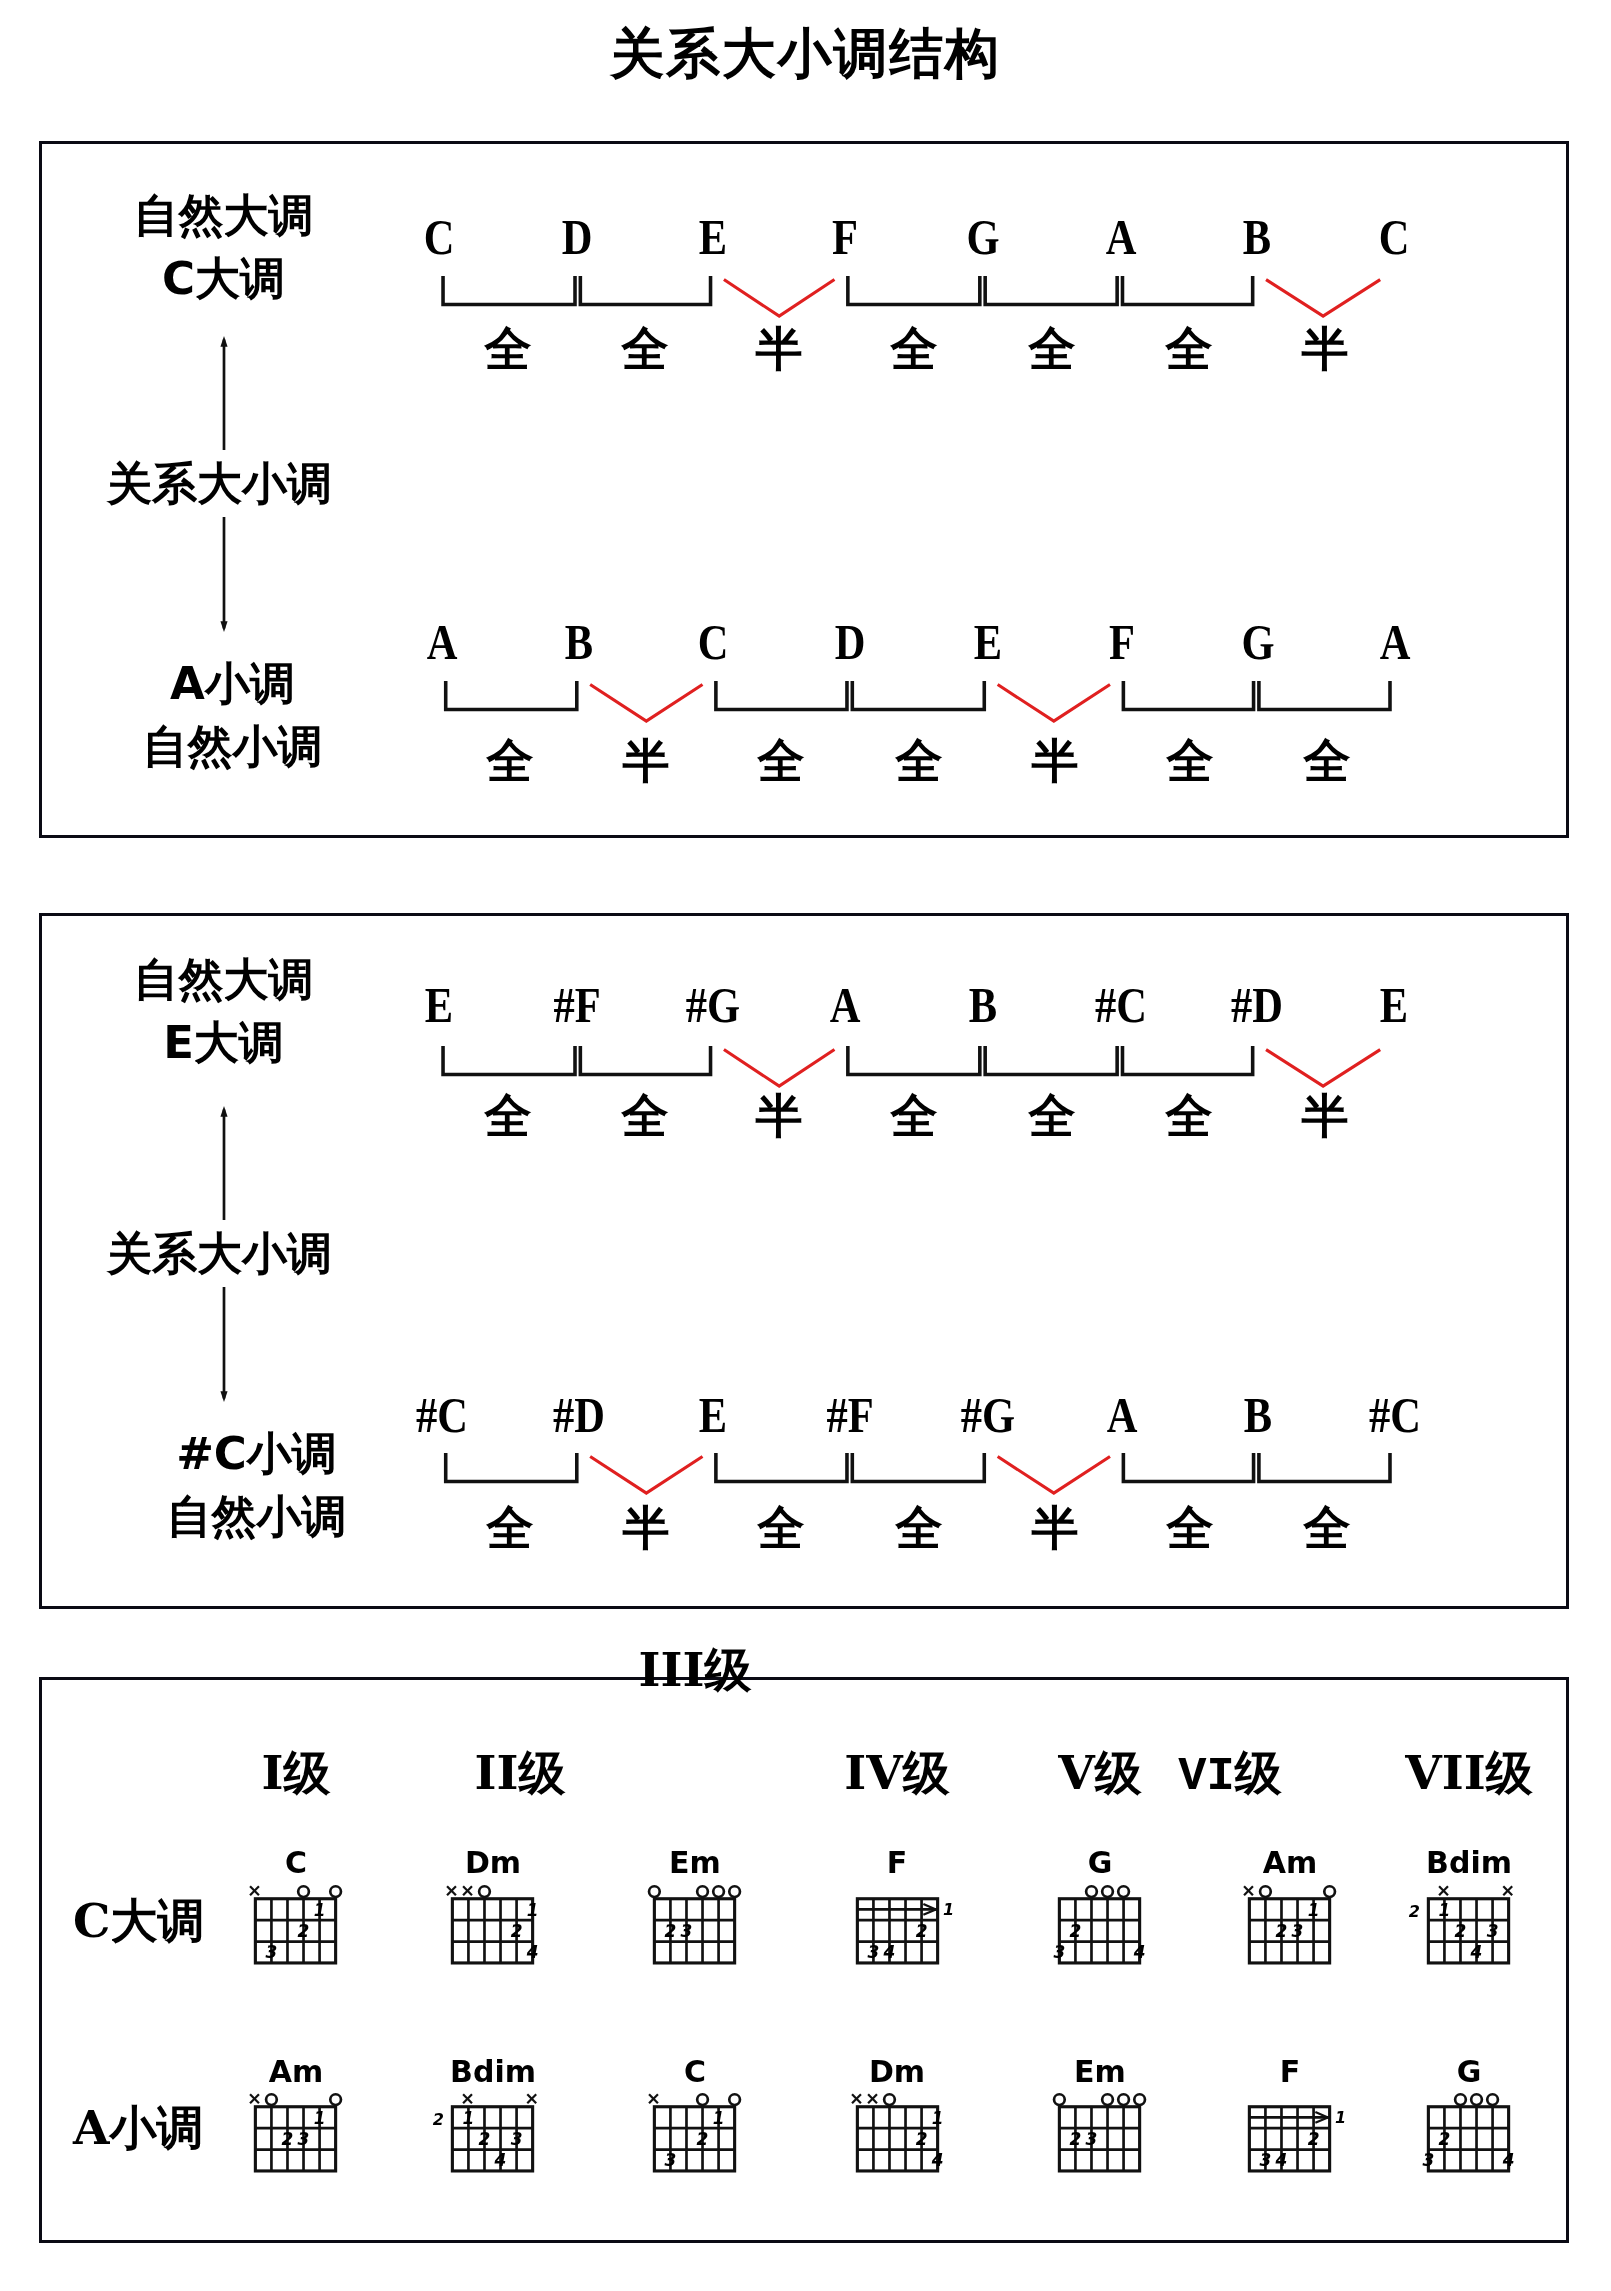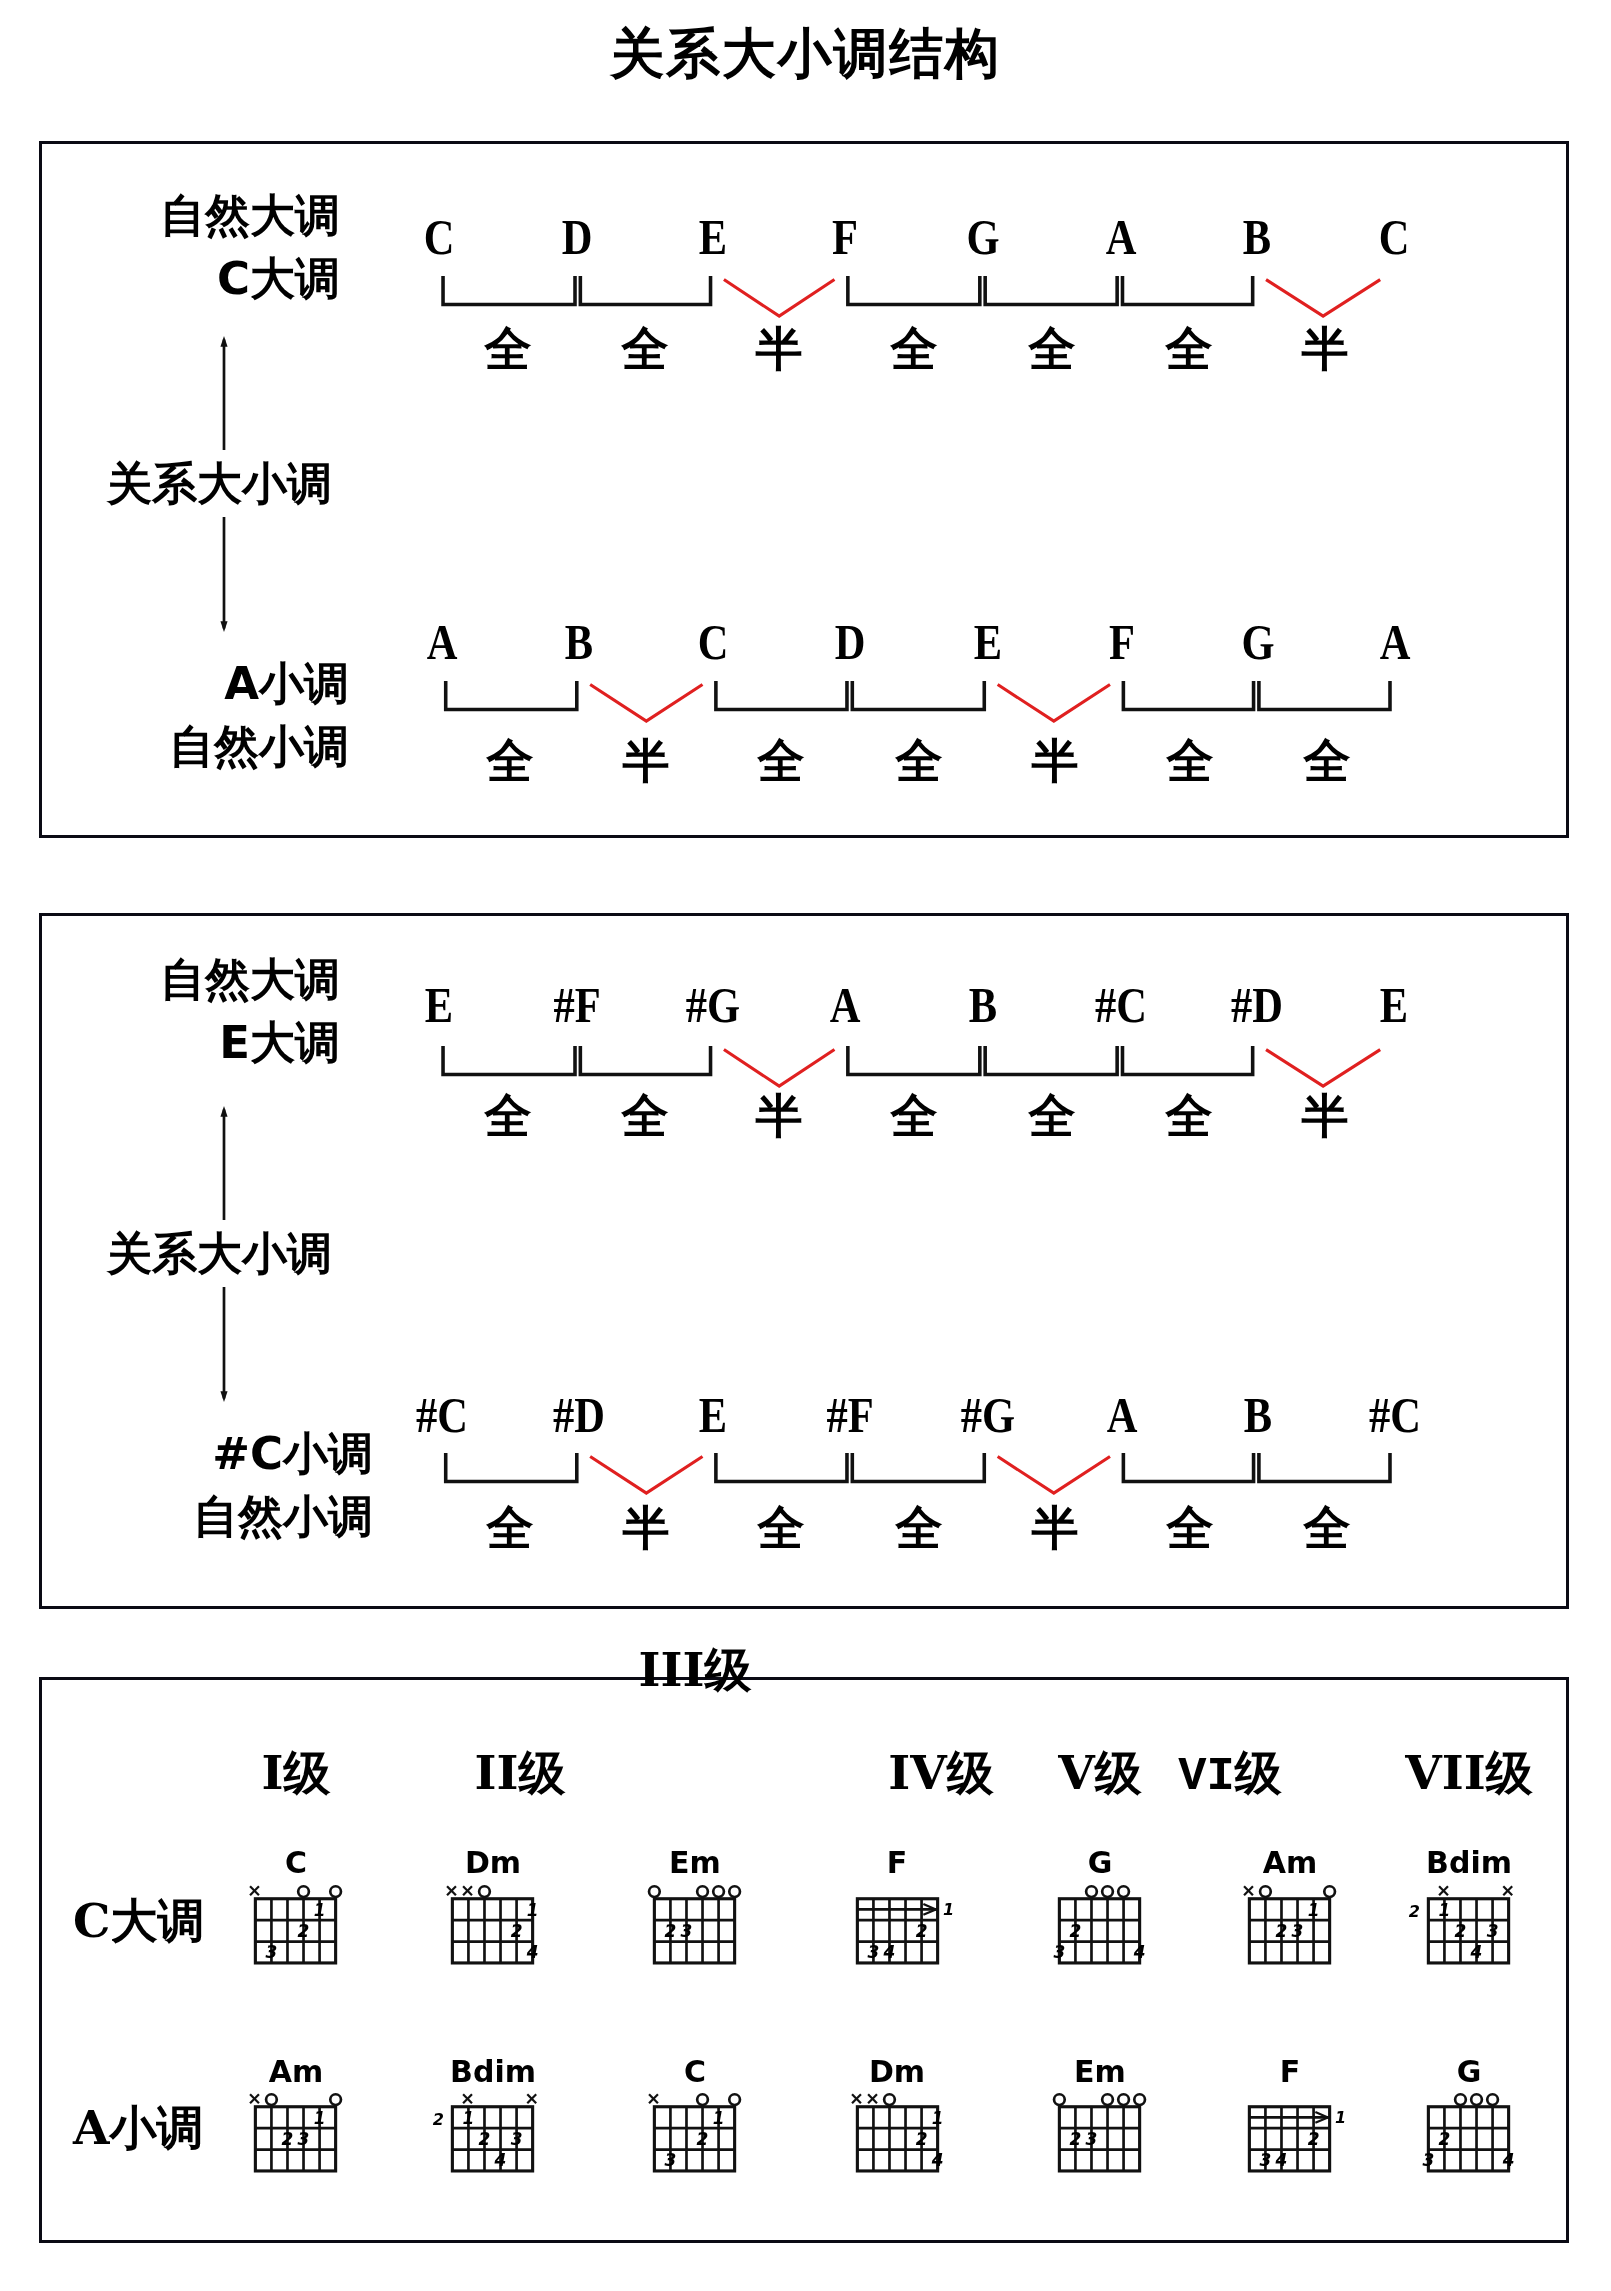--- a/index.html
+++ b/index.html
@@ -1,21 +1,21 @@
 <!DOCTYPE html>
 <html style="font-size:14.3px"><head>
 <meta charset="utf-8">
 <style>
   html, body { margin:0; padding:0; background:#ffffff; }
   body { width:1611px; height:2292px; position:relative; overflow:hidden;
          font-family:"DejaVu Serif", "Liberation Serif", serif; color:#000; }
   .title { position:absolute; left:0; top:18px; width:1611px; text-align:center;
            font-size:54px; font-weight:bold; font-family:"DejaVu Sans", sans-serif; letter-spacing:1.8px; }
   .box { position:absolute; left:39px; width:1530px; border:3.6px solid #0a0a14; box-sizing:border-box; }
-  .lbl { position:absolute; text-align:right; font-weight:bold; font-family:"DejaVu Sans", sans-serif;
+  .lbl { position:absolute; text-align:center; font-weight:bold; font-family:"DejaVu Sans", sans-serif;
          font-size:45px; line-height:63px; white-space:nowrap; }
   .rel-label { position:absolute; font-weight:bold; font-family:"DejaVu Sans", sans-serif;
                font-size:45px; background:#fff; white-space:nowrap; padding:3.6px 0; }
   .note { position:absolute; font-size:50px; font-weight:bold; font-family:"Liberation Serif", serif;
           transform:translateX(-50%) scaleX(0.85); white-space:nowrap; }
   .step { position:absolute; font-size:47px; font-weight:bold; transform:translateX(-50%);
           font-family:"DejaVu Serif", serif; }
   svg { position:absolute; overflow:visible; }
   .deg { position:absolute; font-size:47px; font-weight:bold; transform:translateX(-50%);
          font-family:"DejaVu Serif", serif; white-space:nowrap; }
@@ -162,21 +162,21 @@
       <polyline points="1256,0 1256,32 1402,32 1402,0" fill="none" stroke="#111111" stroke-width="4"></polyline>
       <polyline points="1408,0 1408,32 1555,32 1555,0" fill="none" stroke="#111111" stroke-width="4"></polyline>
     </svg>
   </div>
 
 <div class="box" style="top:1677px; height:566px;"></div>
 <div id="degrees">
     <div class="deg" style="left: 296px; top: 1742px;">I级</div>
     <div class="deg" style="left: 520px; top: 1742px;">II级</div>
     <div class="deg" style="left: 695px; top: 1639px;">III级</div>
-    <div class="deg" style="left: 897px; top: 1742px; margin-left: 44px;">IV级</div>
+    <div class="deg" style="left: 897px; top: 1742px;">IV级</div>
     <div class="deg" style="left: 1100px; top: 1742px;">V级</div>
     <div class="deg" style="left: 1230px; top: 1742px; font-family: Liberation Mono, monospace;">VI级</div>
     <div class="deg" style="left: 1469px; top: 1742px;">VII级</div>
   </div>
 <div class="chord-lbl" style="left:73px; top:1890px;">C大调</div>
 <div class="chord-lbl" style="left:73px; top:2097px;">A小调</div>
 <div id="chord-rows">
     <div class="chord-name" style="left: 296px; top: 1845px;">C</div>
     <svg width="125" height="107" style="left: 233px; top: 1872px;" viewBox="0 0 140 120">
       <rect x="25" y="30" width="90" height="72" fill="none" stroke="#111" stroke-width="3.5"></rect>

